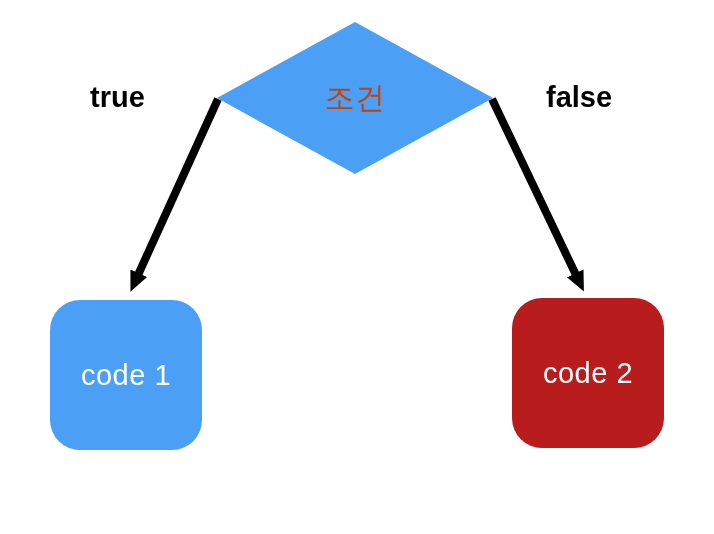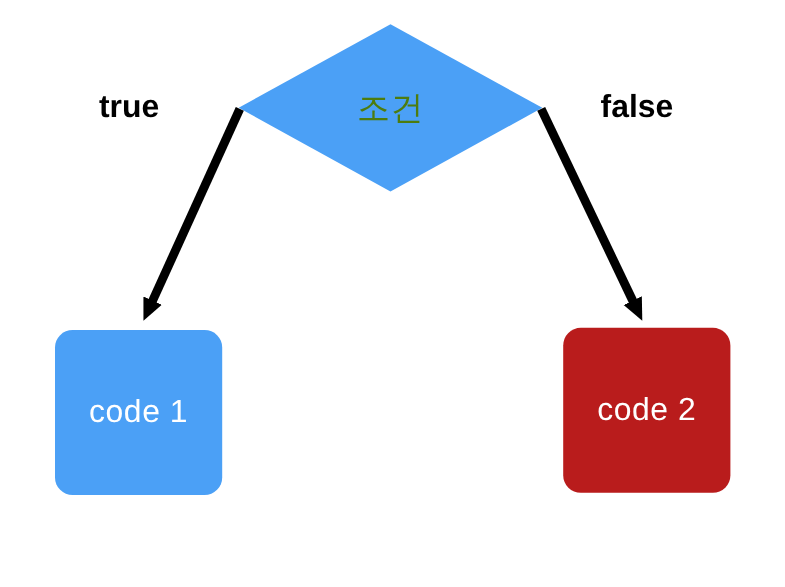--- a/index.html
+++ b/index.html
@@ -18,36 +18,36 @@
   .canvas svg {
     position: absolute;
     left: 0;
     top: 0;
   }
   .node-label {
     position: absolute;
     display: flex;
     align-items: center;
     justify-content: center;
-    color: #4d7c0f;
+    color: #c2410c;
     font-size: 30px;
     font-weight: 400;
     letter-spacing: 0.5px;
   }
   .diamond-label {
     left: 217px;
     top: 22px;
     width: 276px;
     height: 152px;
   }
   .code-box {
     position: absolute;
     width: 152px;
     height: 150px;
-    border-radius: 16px;
+    border-radius: 30px;
     display: flex;
     align-items: center;
     justify-content: center;
     color: #ffffff;
     font-size: 29px;
     font-weight: 400;
     letter-spacing: 0.5px;
   }
   .code-box.left  { left: 50px;  top: 300px; }
   .code-box.right { left: 512px; top: 298px; }

